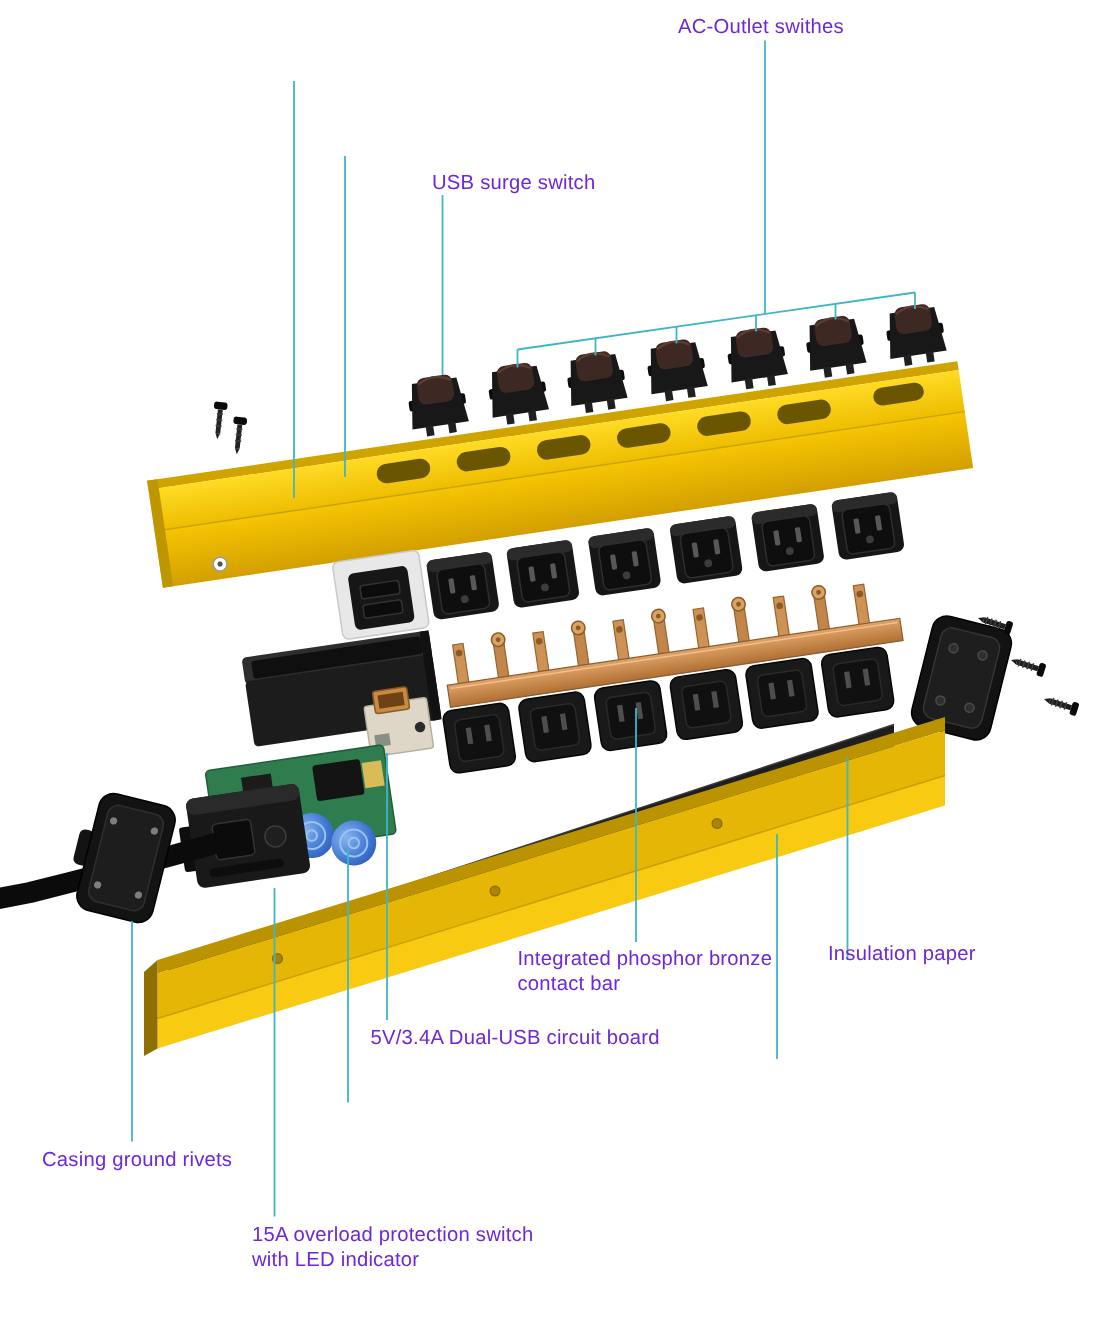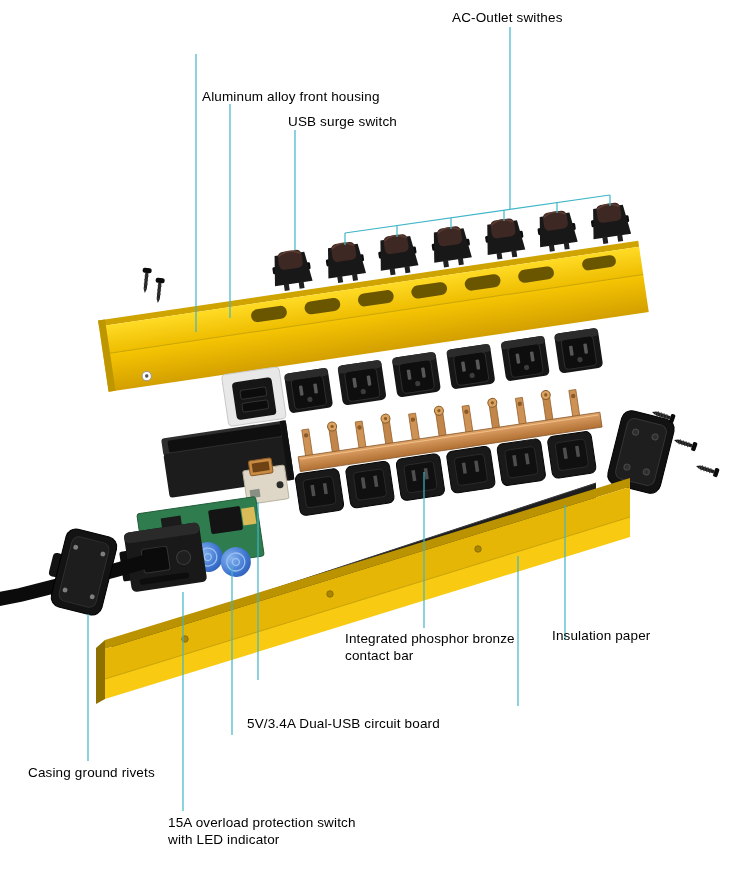--- a/index.html
+++ b/index.html
@@ -2,21 +2,21 @@
 <html><head>
 <meta charset="utf-8">
 <style>
   html,body{margin:0;padding:0;background:#ffffff;}
   .canvas{
     position:relative;width:729px;height:879px;background:#ffffff;overflow:hidden;
     font-family:"Liberation Sans",sans-serif;
   }
   .diagram{position:absolute;left:0;top:0;}
   .label{
-    position:absolute;font-size:13.5px;line-height:1.25;color:#000000;
+    position:absolute;font-size:13.5px;line-height:1.25;color:#6d28d9;
     letter-spacing:.15px;white-space:normal;
   }
   .nowrap{white-space:nowrap;}
 </style>
 </head>
 <body>
 
 <div class="canvas">
 
   <svg class="diagram" width="729" height="879" viewBox="0 0 729 879" role="img">
@@ -268,29 +268,28 @@
       <path d="M518,706 V556"></path>
       <path d="M232,735 V566"></path>
       <path d="M88,761 V614"></path>
       <path d="M183,811 V592"></path>
     </g>
   </svg>
 
 
   <div class="label nowrap" style="left:452px;top:10px">AC-Outlet swithes</div>
 
-  <div class="label nowrap" style="left:202px;top:89px">Aluminum alloy front housing</div>
 
   <div class="label nowrap" style="left:288px;top:114px">USB surge switch</div>
 
   <div class="label" style="left:345px;top:631px;width:190px">Integrated phosphor bronze contact bar</div>
 
   <div class="label nowrap" style="left:552px;top:628px">Insulation paper</div>
 
-  <div class="label nowrap" style="left:247px;top:716px">5V/3.4A Dual-USB circuit board</div>
+  <div class="label nowrap" style="left:247px;top:684px">5V/3.4A Dual-USB circuit board</div>
 
 
 
   <div class="label nowrap" style="left:28px;top:765px">Casing ground rivets</div>
 
   <div class="label" style="left:168px;top:815px;width:205px">15A overload protection switch with LED indicator</div>
 
 </div>
 
 </body></html>

